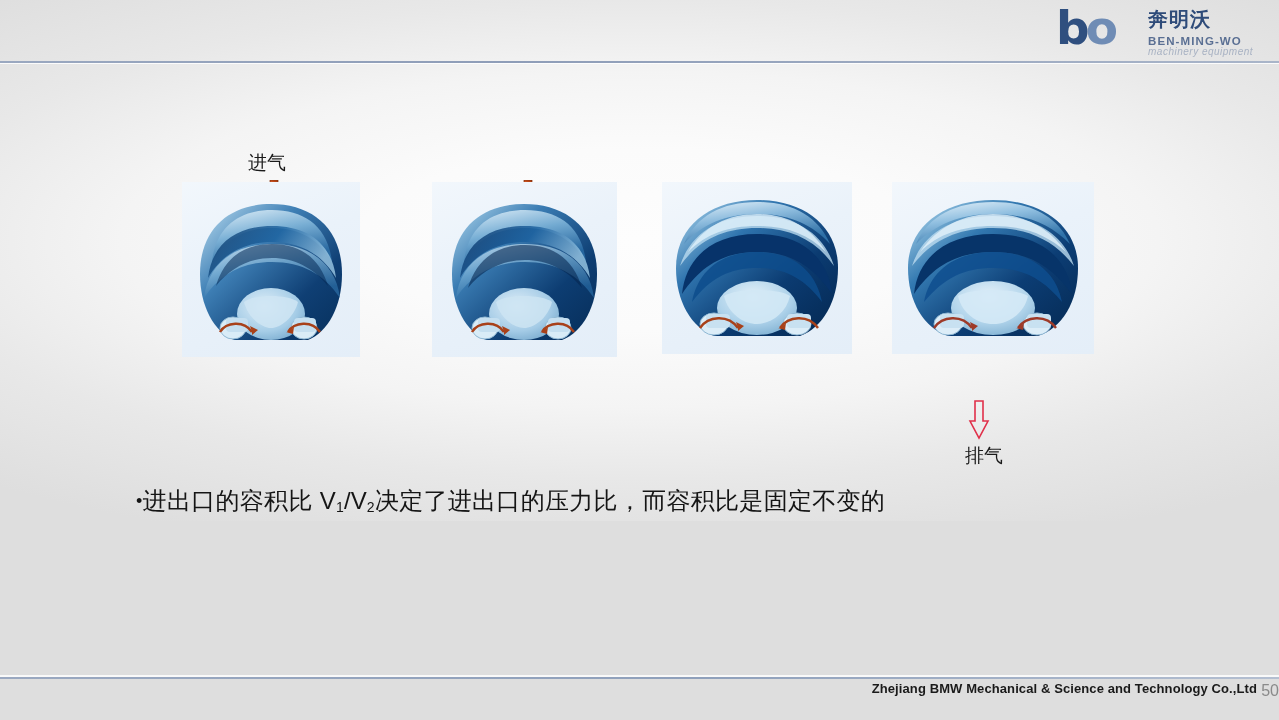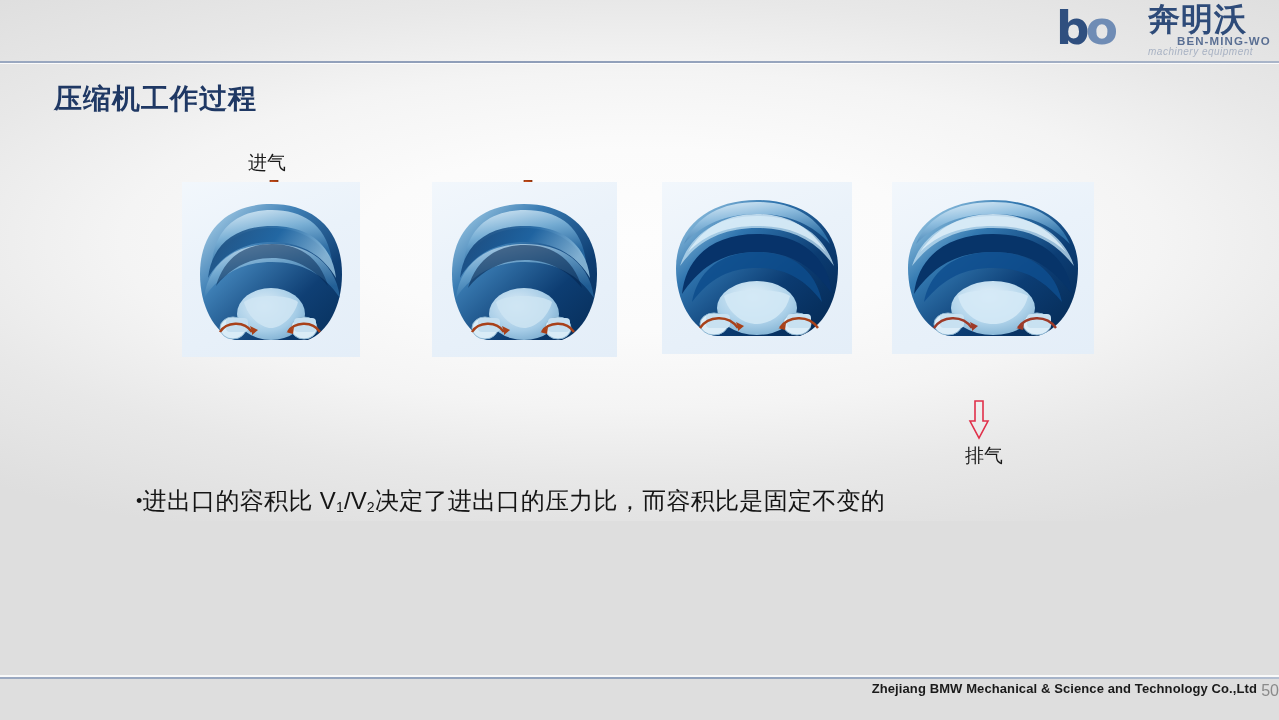--- a/index.html
+++ b/index.html
@@ -32,28 +32,27 @@
   }
   .logo-bo {
     position:absolute; left:0; top:2px;
     font-size:47px; line-height:47px; font-weight:bold;
     color:#2f4f7f; letter-spacing:-4px;
     font-family:"DejaVu Sans",sans-serif;
   }
   .logo-bo .b2 { color:#6f8cb5; }
   .logo-cn {
     position:absolute; left:92px; top:2px;
-    font-size:32px; line-height:30px; font-weight:bold; color:#2e4b79;
+    font-size:20px; line-height:30px; font-weight:bold; color:#2e4b79;
     letter-spacing:1px;
   }
   .logo-en {
     position:absolute; left:92px; top:33px;
     font-size:11.5px; line-height:12px; font-weight:bold; color:#5a6f93;
     letter-spacing:1.1px;
-    margin-left:29px;
   }
   .logo-sub {
     position:absolute; left:92px; top:45px;
     font-size:10px; line-height:10px; color:#a8b2c3; letter-spacing:.5px;
     font-style:italic;
   }
 
   .page-title {
     position:absolute; left:54px; top:80px;
     font-size:28px; font-weight:bold; color:#1f3864;
@@ -135,21 +134,20 @@
 
   <div class="logo">
     <div class="logo-bo">
       <span>b</span><span class="b2">o</span>
     </div>
     <div class="logo-cn">奔明沃</div>
     <div class="logo-en">BEN-MING-WO</div>
     <div class="logo-sub">machinery equipment</div>
   </div>
 
-  <div class="page-title">压缩机工作过程</div>
 
   <div class="figures">
 
     <div class="intake-label">进气</div>
 
     <div class="arrow-in a1">
       <svg viewBox="0 0 20 42" xmlns="http://www.w3.org/2000/svg">
         <defs>
           <linearGradient id="ar1" x1="0" y1="0" x2="1" y2="0">
             <stop offset="0%" stop-color="#e4703a"></stop>

